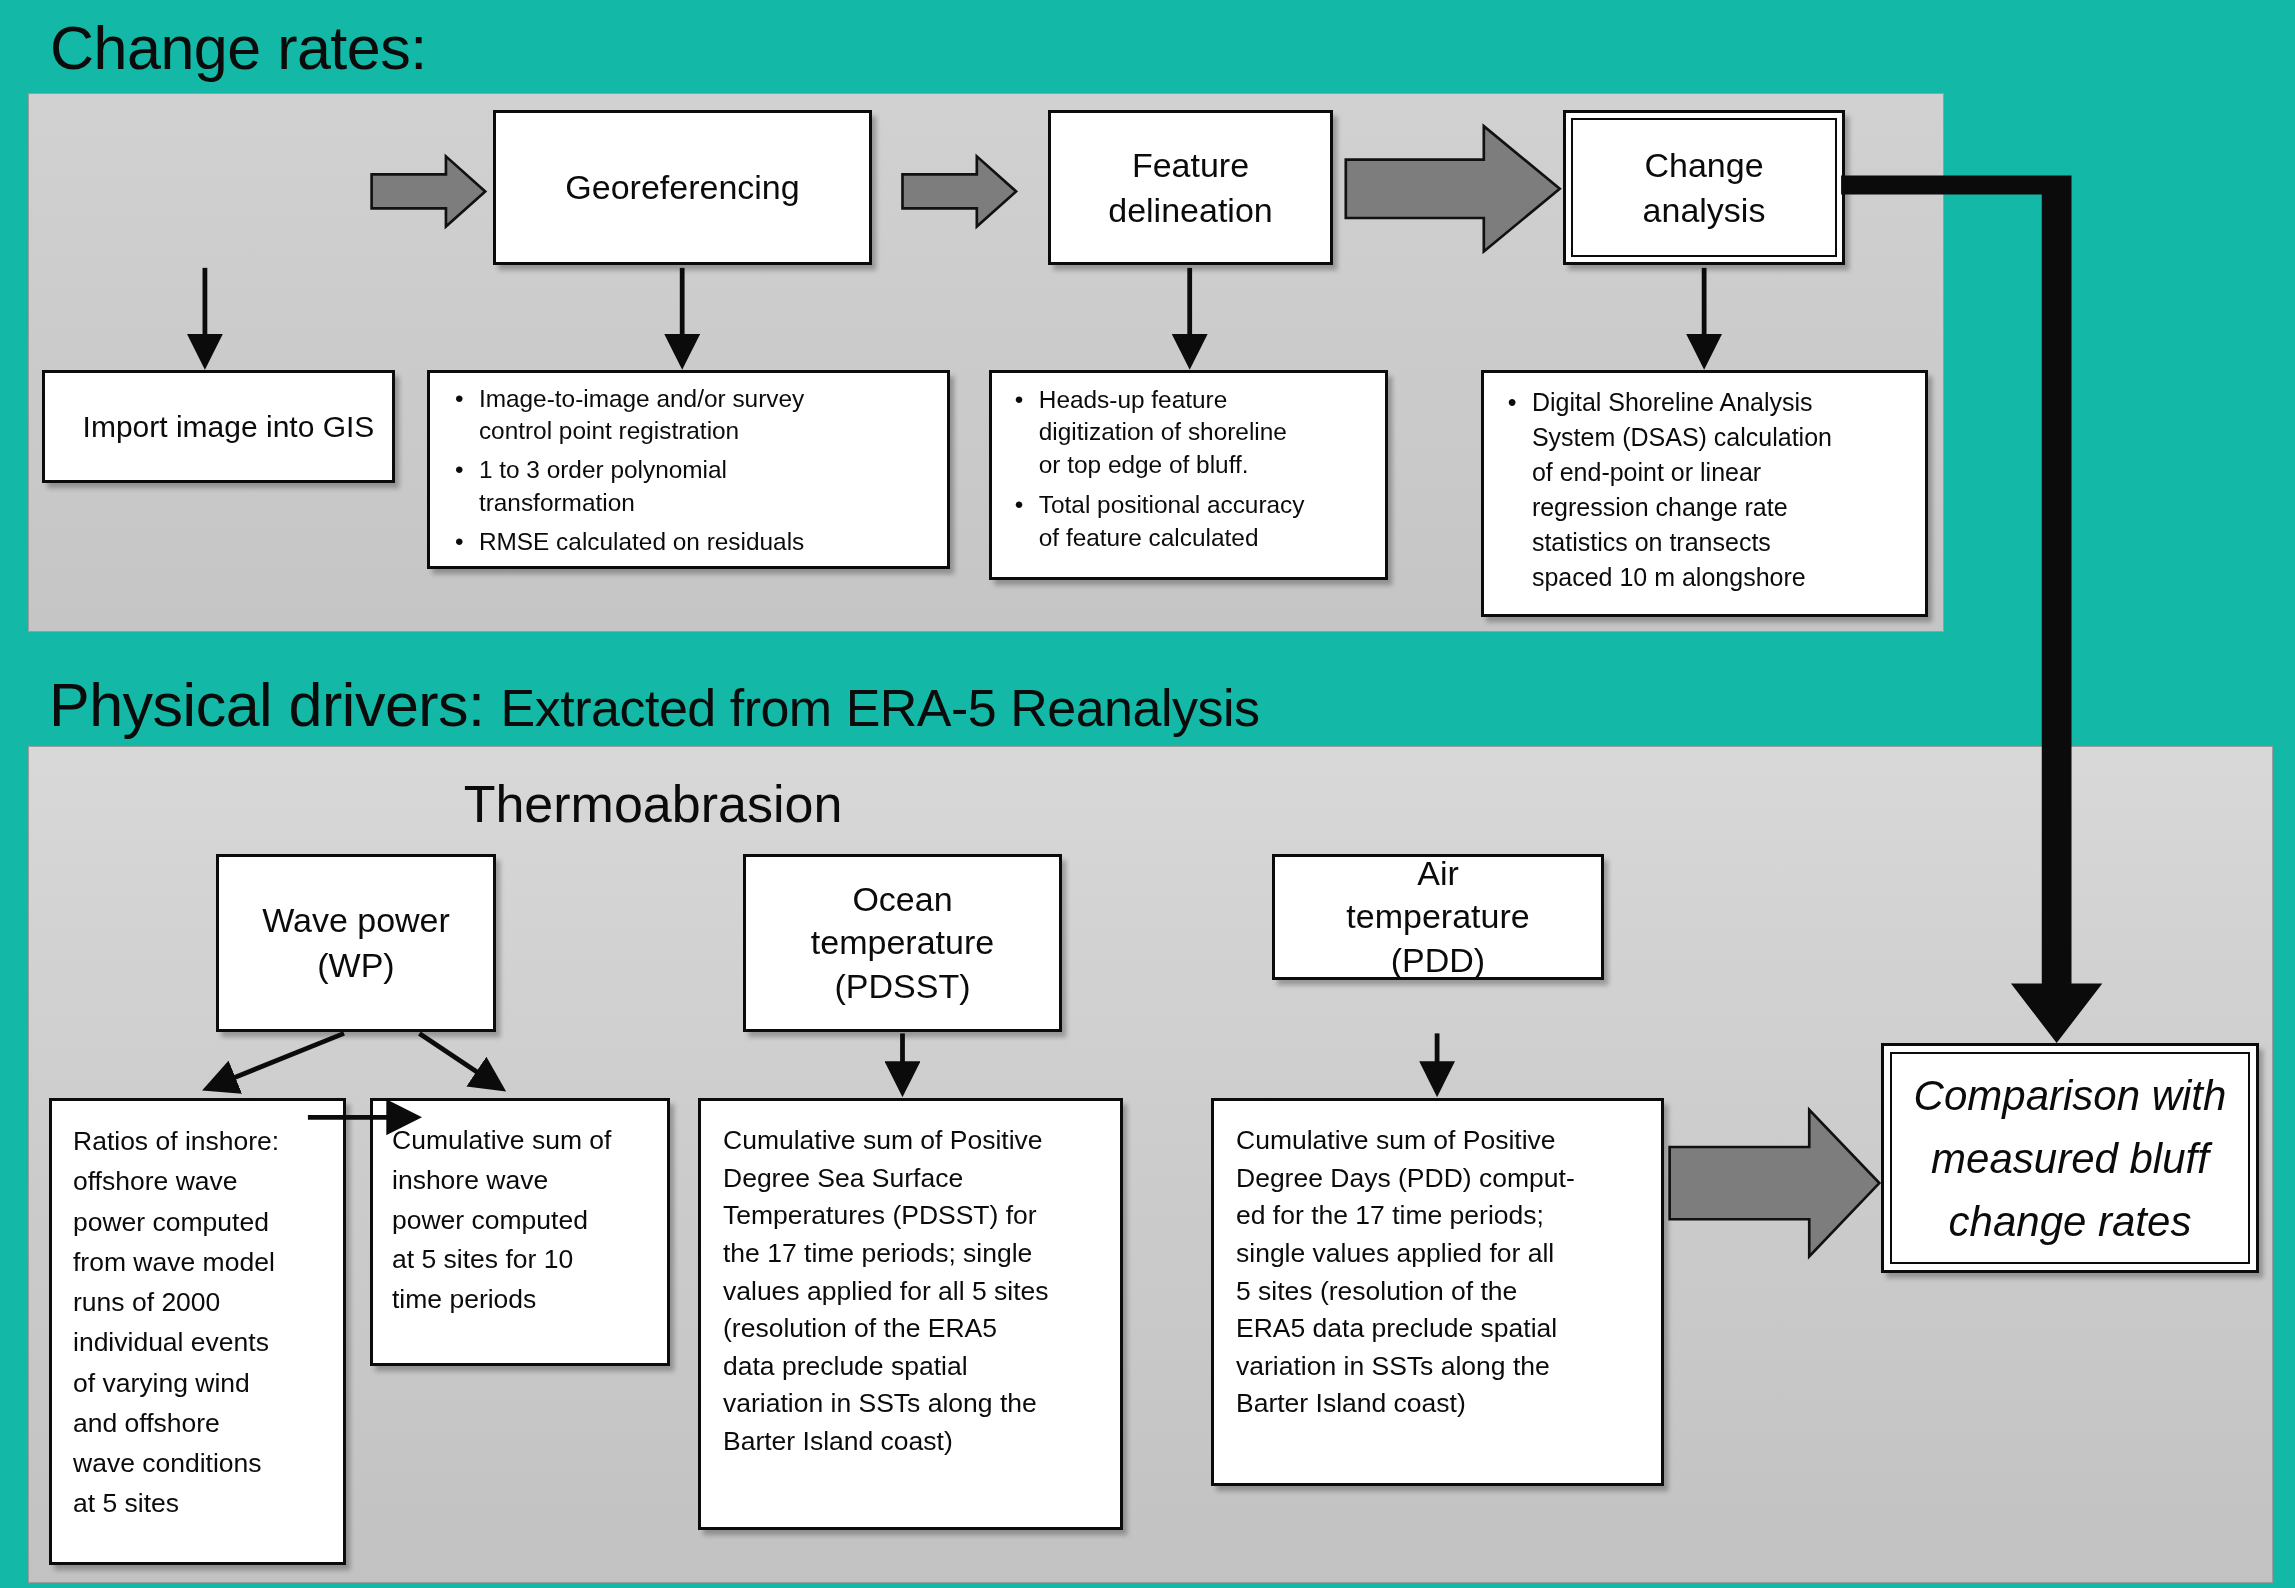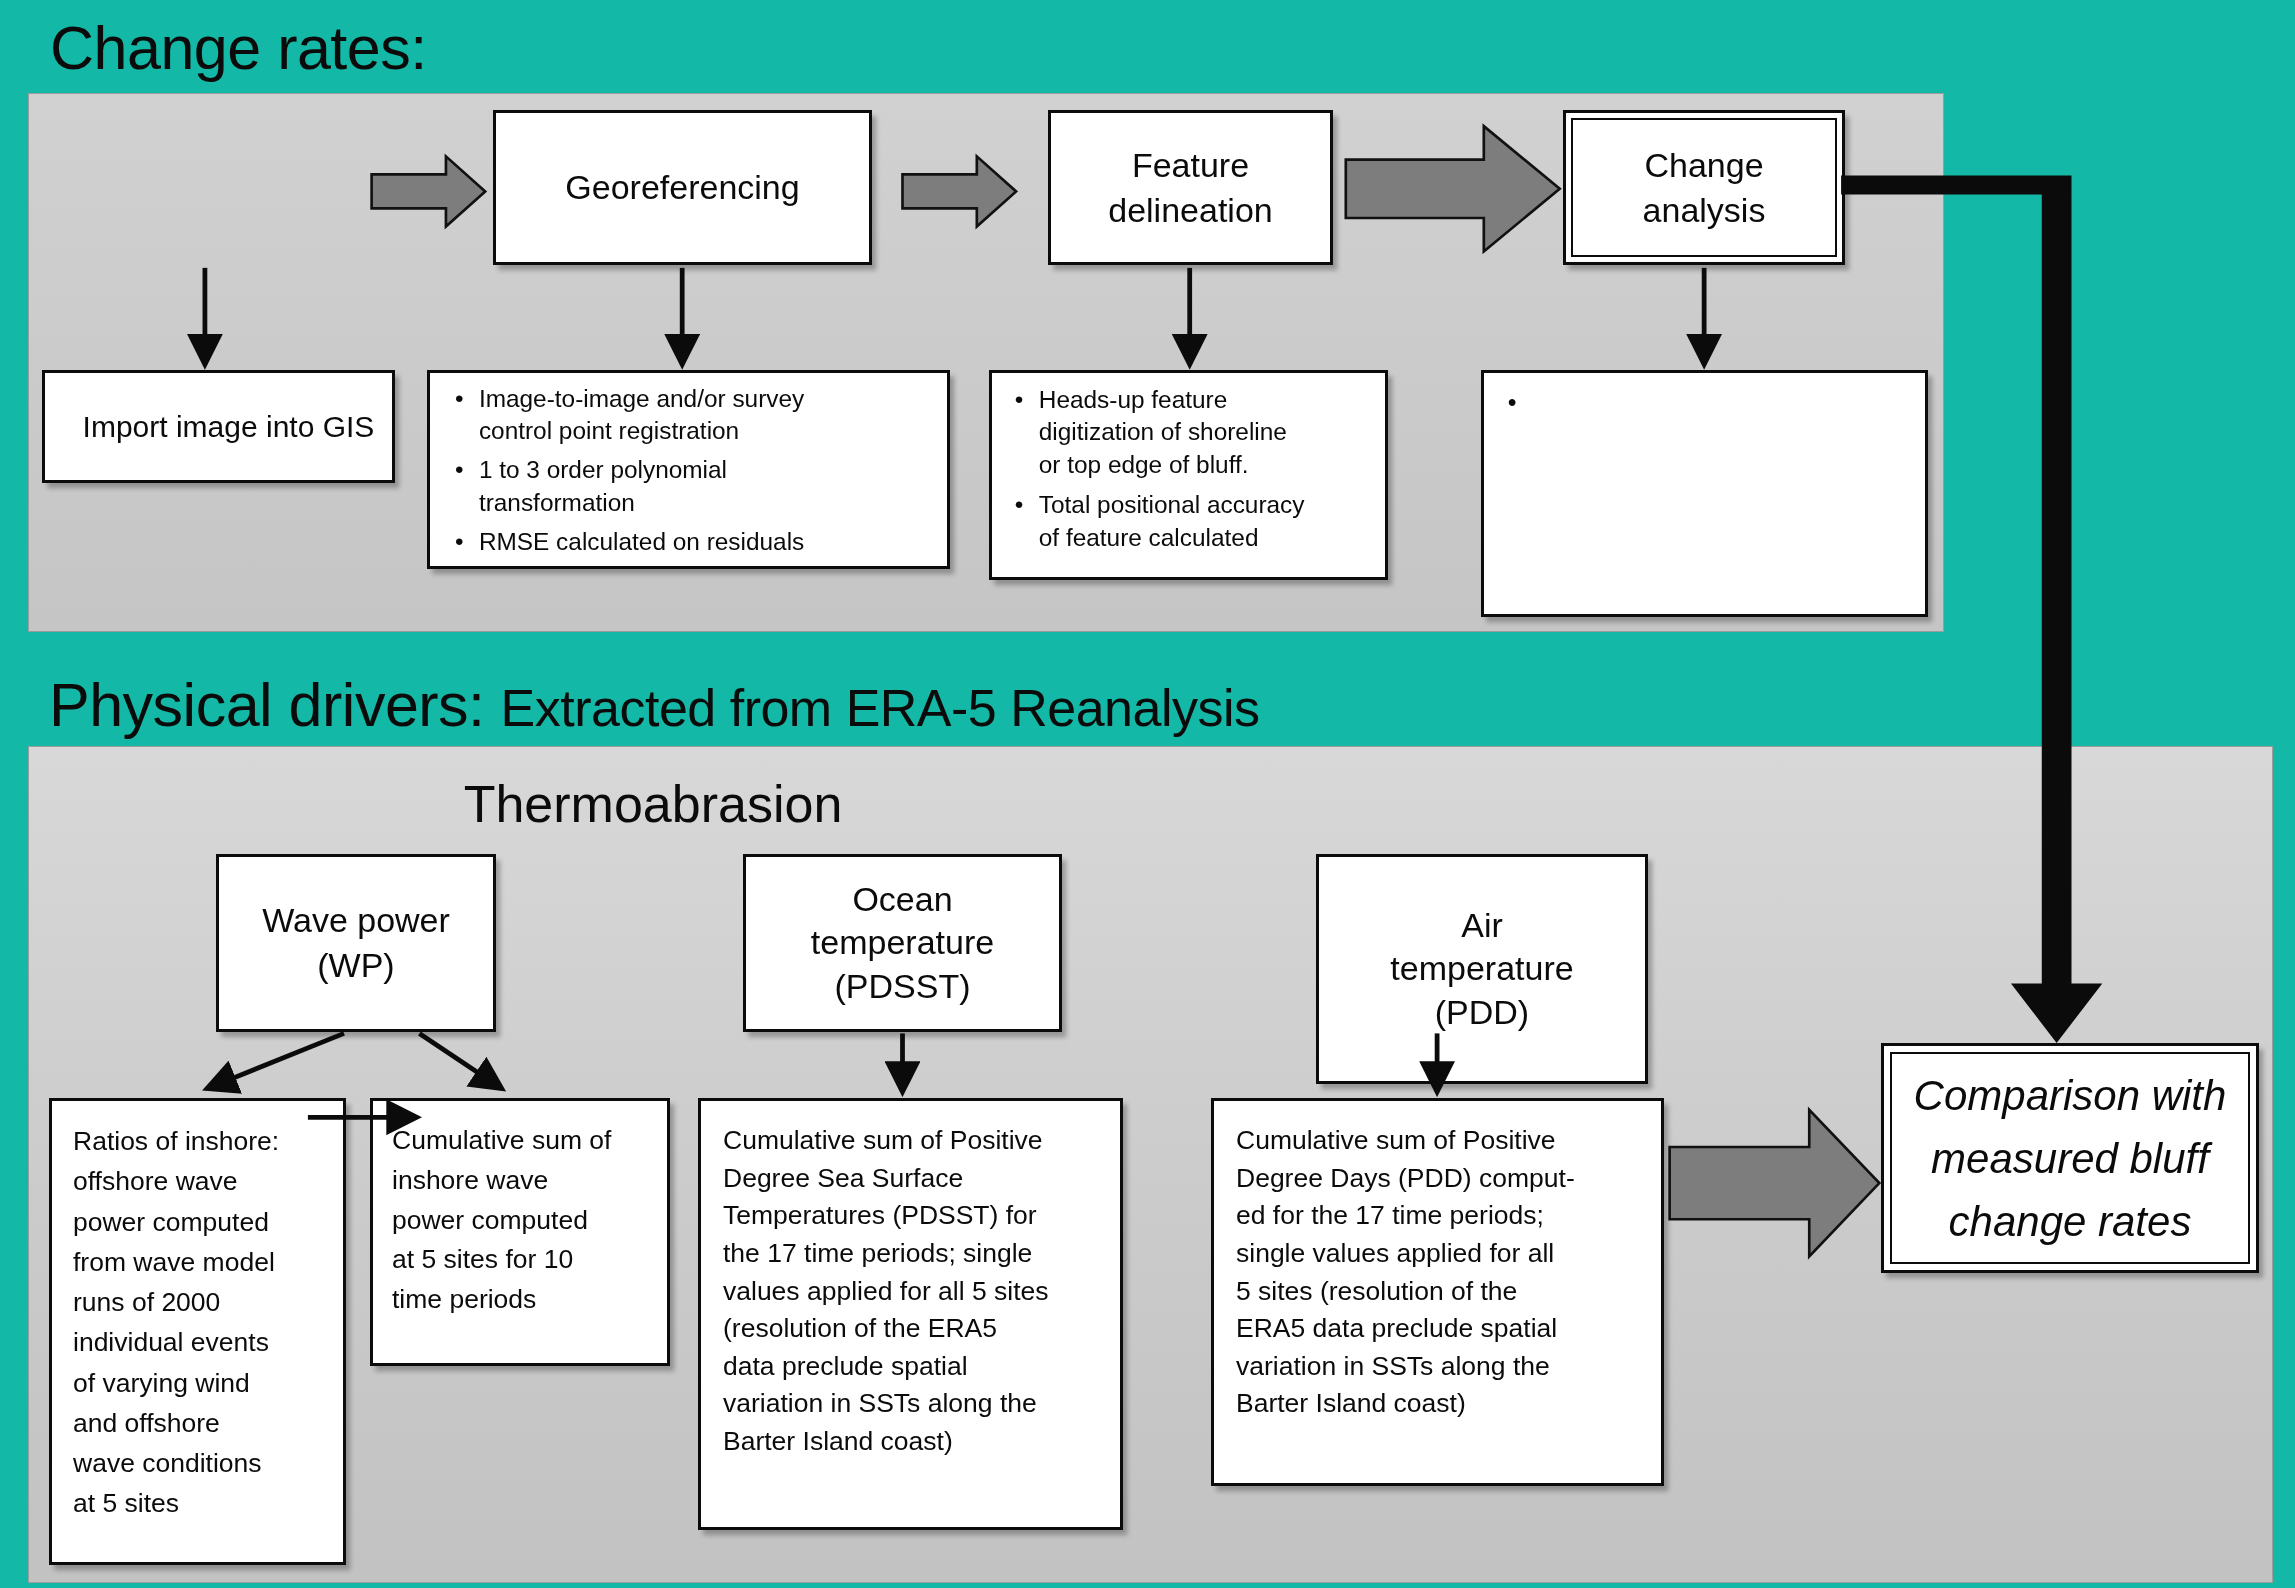--- a/index.html
+++ b/index.html
@@ -96,38 +96,44 @@
           <span class="pre">Total positional accuracy
 of feature calculated</span>
         </div>
     </div>
   </div>
 
   <div class="wbox note" style="left:1481px;top:370px;width:447px;height:247px;padding:11.7px 11.7px;font-size:25px;line-height:1.40;">
     <div class="bullets">
       <div class="bi">
           <span class="bd">•</span>
+          <span class="pre">Digital Shoreline Analysis
+System (DSAS) calculation
+of end-point or linear
+regression change rate
+statistics on transects
+spaced 10 m alongshore</span>
         </div>
     </div>
   </div>
 
   <div class="col-header" style="left:361px;top:774px;width:584px;">Thermoabrasion</div>
 
   <div class="wbox" style="left:216px;top:854px;width:280px;height:178px;">
     <div class="label pre">Wave power
 (WP)</div>
   </div>
 
   <div class="wbox" style="left:743px;top:854px;width:319px;height:178px;">
     <div class="label pre" style="line-height:1.28;">Ocean
 temperature
 (PDSST)</div>
   </div>
 
-  <div class="wbox" style="left:1272px;top:854px;width:332px;height:230px;margin-left:44px;">
+  <div class="wbox" style="left:1272px;top:854px;width:332px;height:126px;">
     <div class="label pre" style="line-height:1.28;">Air
 temperature
 (PDD)</div>
   </div>
 
   <div class="wbox note" style="left:49px;top:1098px;width:297px;height:467px;padding:20px 21px;font-size:26.5px;line-height:1.52;">
     <div class="pre">Ratios of inshore:
 offshore wave
 power computed
 from wave model

